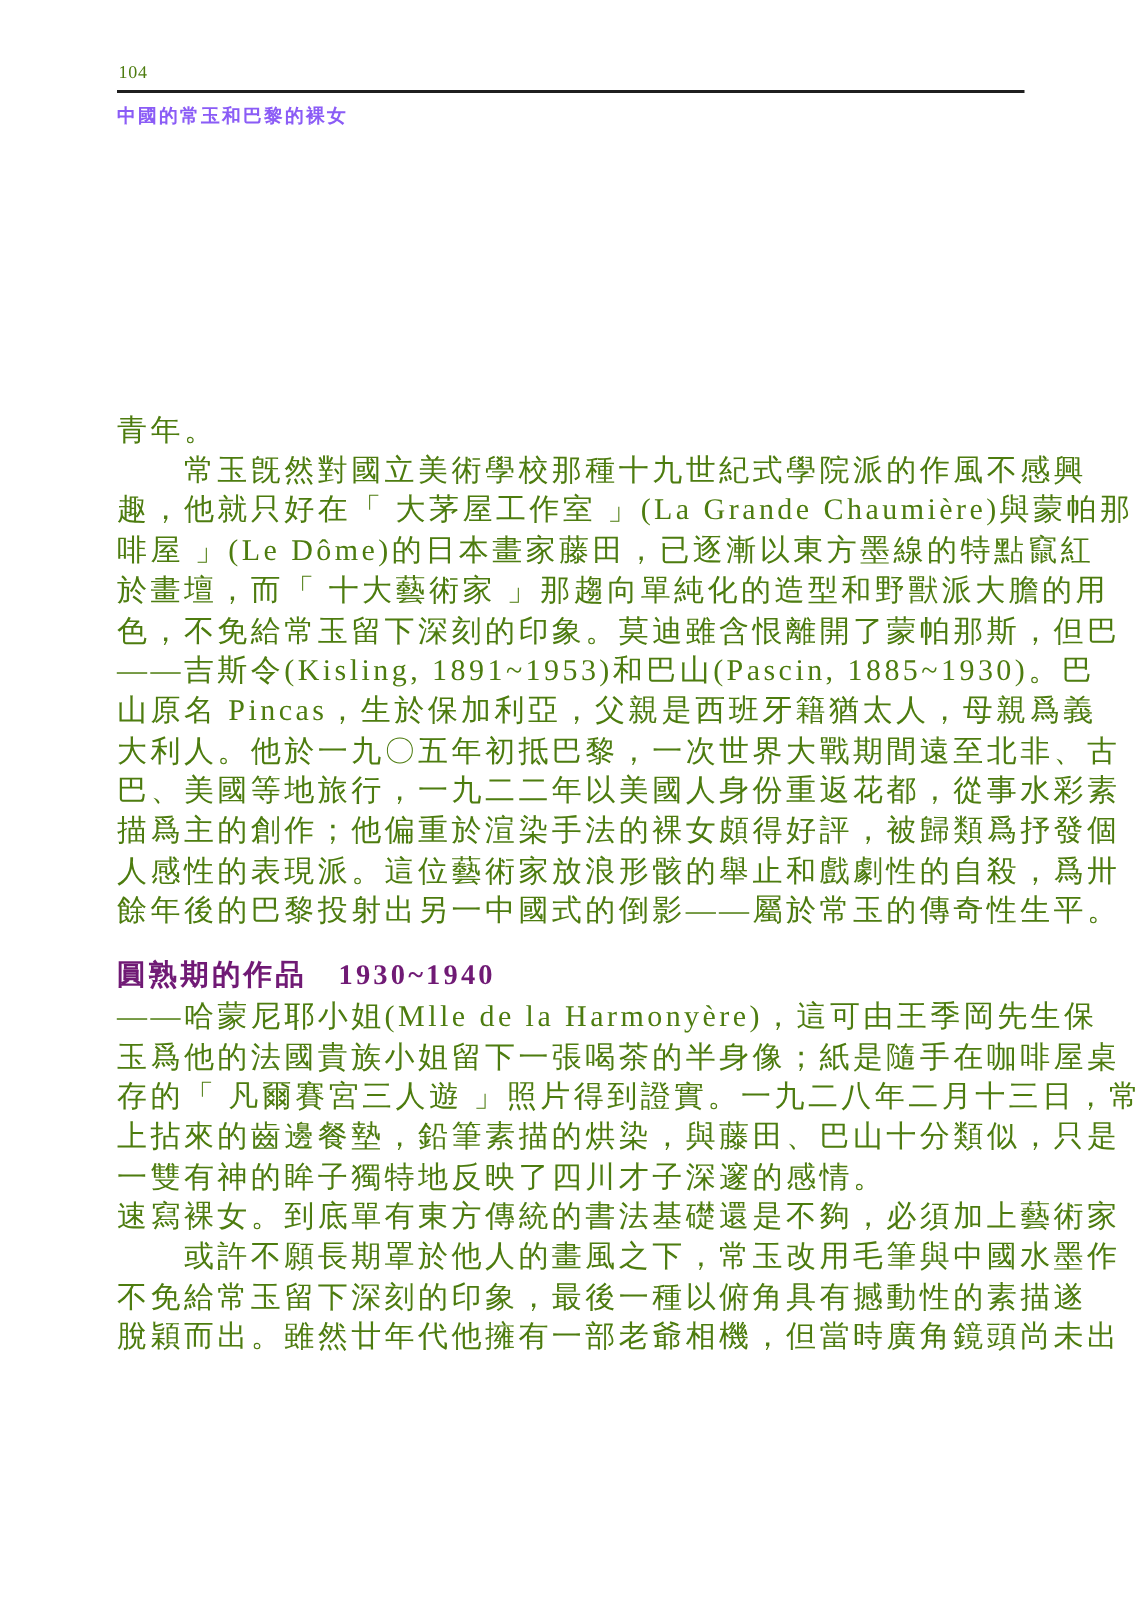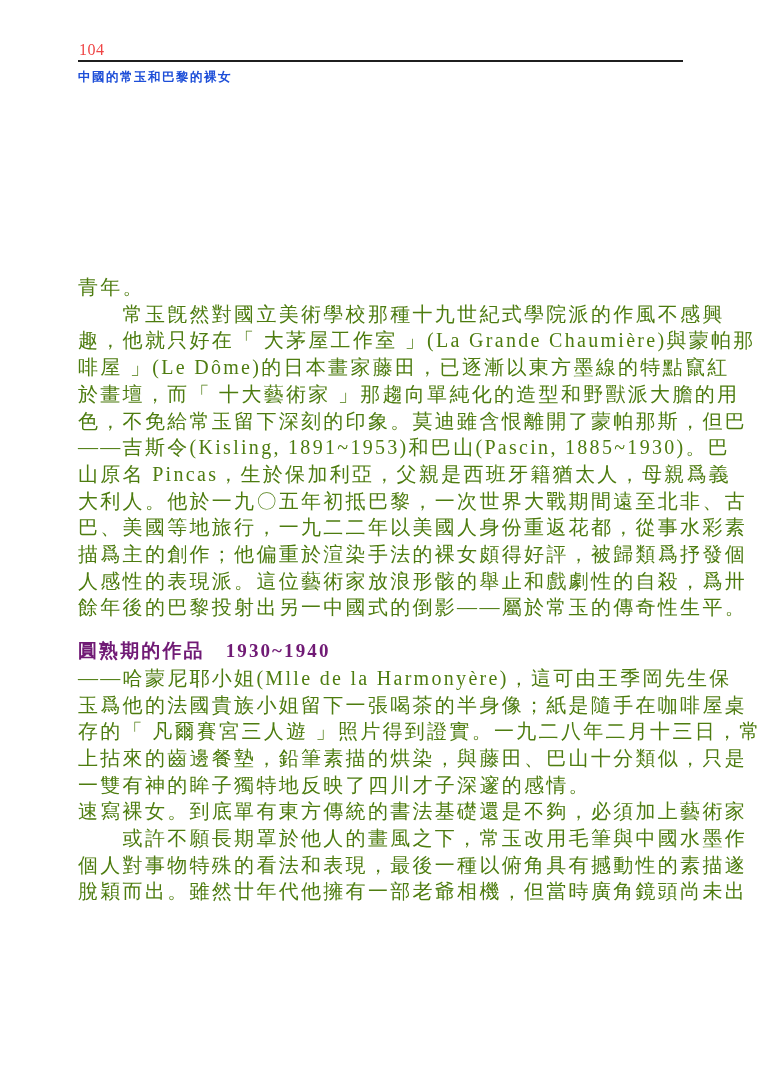--- a/index.html
+++ b/index.html
@@ -14,40 +14,40 @@
     margin: 0 auto;
     background: #ffffff;
     overflow: hidden;
     font-family: "Liberation Serif", "DejaVu Serif", serif;
     color: #1c1c1c;
   }
   .pagenum {
     position: absolute;
     left: 79px;
     top: 41px;
-    font-size: 16px;
+    font-size: 12px;
     letter-spacing: 0.5px;
-    color: #ef4444;
+    color: #4d7c0f;
   }
   .rule {
     position: absolute;
     left: 78px;
     top: 60px;
     width: 605px;
     height: 2px;
     background: #1f1f1f;
   }
   .running-header {
     position: absolute;
     left: 78px;
     top: 69px;
     font-size: 12.5px;
     font-weight: bold;
     letter-spacing: 1.5px;
-    color: #1d4ed8;
+    color: #8b5cf6;
   }
   .body-text {
     position: absolute;
     left: 78px;
     top: 274px;
     width: 612px;
   }
   .text-line {
     font-size: 20px;
     line-height: 26.7px;
@@ -87,16 +87,16 @@
       <div class="text-line">人感性的表現派。這位藝術家放浪形骸的舉止和戲劇性的自殺，爲卅</div>
       <div class="text-line">餘年後的巴黎投射出另一中國式的倒影——屬於常玉的傳奇性生平。</div>
       <div class="heading-line">圓熟期的作品　1930~1940</div>
       <div class="text-line">——哈蒙尼耶小姐(Mlle de la Harmonyère)，這可由王季岡先生保</div>
       <div class="text-line">玉爲他的法國貴族小姐留下一張喝茶的半身像；紙是隨手在咖啡屋桌</div>
       <div class="text-line">存的「 凡爾賽宮三人遊 」照片得到證實。一九二八年二月十三日，常</div>
       <div class="text-line">上拈來的齒邊餐墊，鉛筆素描的烘染，與藤田、巴山十分類似，只是</div>
       <div class="text-line">一雙有神的眸子獨特地反映了四川才子深邃的感情。</div>
       <div class="text-line">速寫裸女。到底單有東方傳統的書法基礎還是不夠，必須加上藝術家</div>
       <div class="text-line">　　或許不願長期罩於他人的畫風之下，常玉改用毛筆與中國水墨作</div>
-      <div class="text-line">個人對事物特殊的看法和表現，最後一種以俯角具有撼動性的素描遂</div>
+      <div class="text-line">不免給常玉留下深刻的印象，最後一種以俯角具有撼動性的素描遂</div>
       <div class="text-line">脫穎而出。雖然廿年代他擁有一部老爺相機，但當時廣角鏡頭尚未出</div>
     </div>
 </div>
 
 </body></html>

